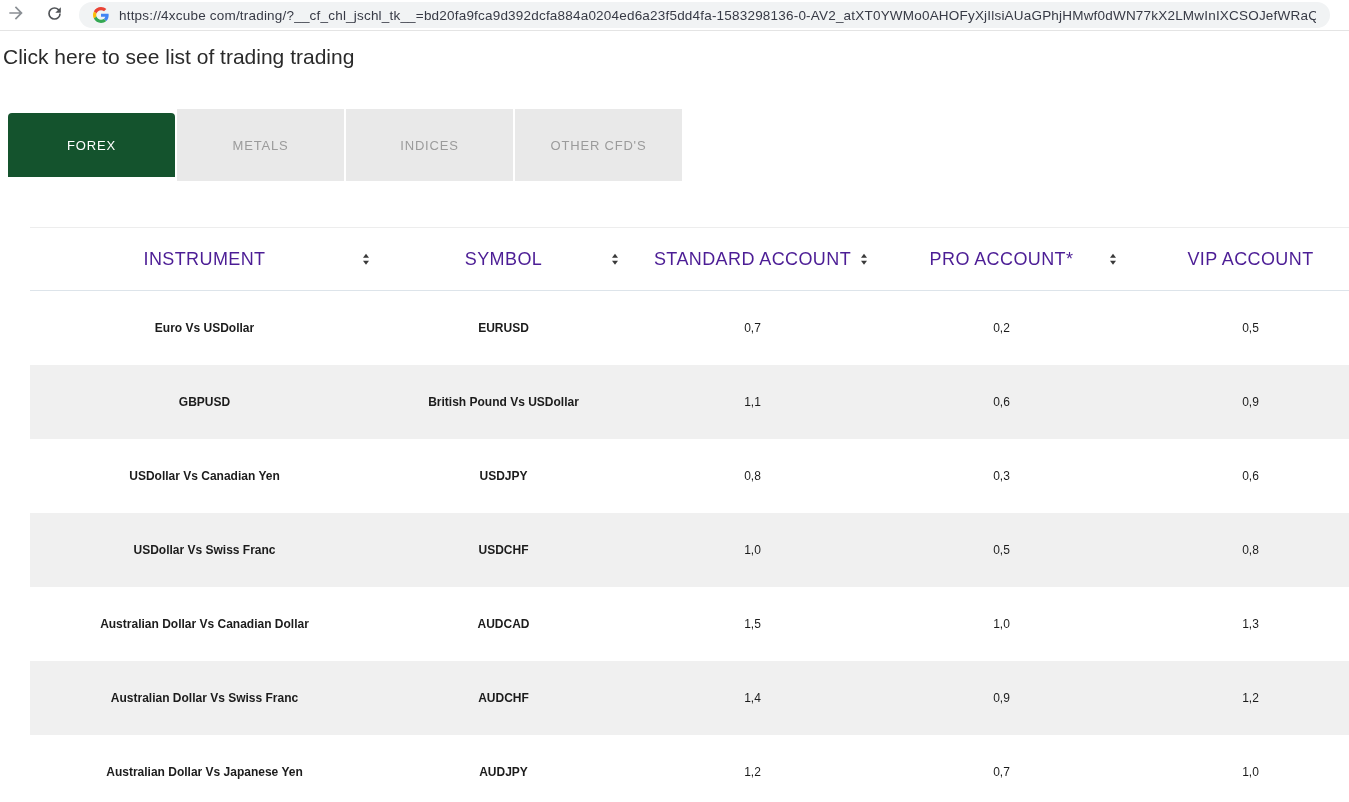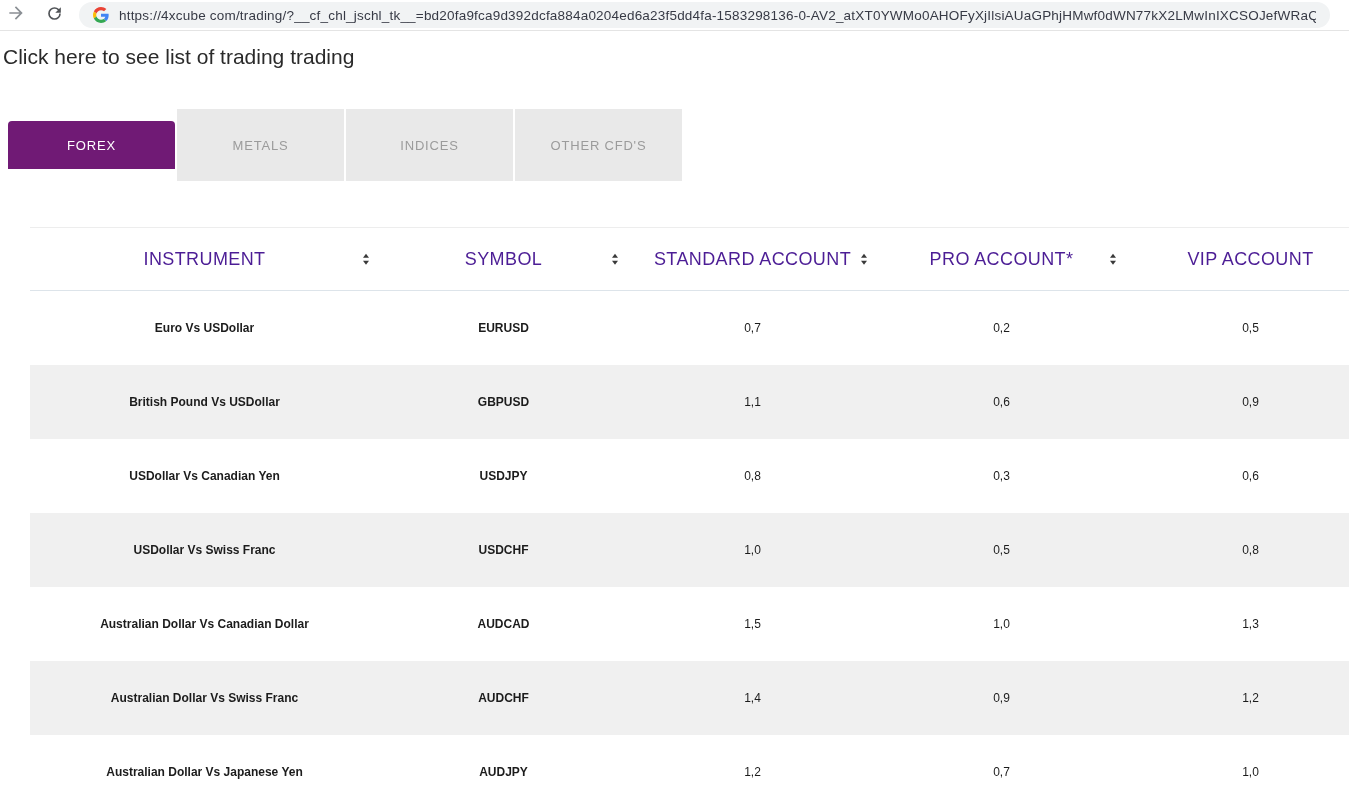--- a/index.html
+++ b/index.html
@@ -23,21 +23,21 @@
   
   .page-heading { margin:11px 0 0 3px; font-size:21px; line-height:30px;
                   color:#2a2a2a; font-weight:400; }
 
   
   .tabs { position:absolute; left:8px; top:113px; height:64px;
           display:flex; align-items:center; gap:2px; }
   .tab { width:167px; height:72px; background:#e9e9e9; color:#9b9b9b;
          display:flex; align-items:center; justify-content:center;
          font-size:13px; letter-spacing:.8px; cursor:pointer; }
-  .tab.active { height:48px; background:#701a75; color:#fff; border-radius:4px 4px 0 0; }
+  .tab.active { height:64px; background:#14532d; color:#fff; border-radius:4px 4px 0 0; }
 
   
   .trading-table { position:absolute; left:30px; top:227px; width:1345px; }
   .thead, .trow { display:grid; grid-template-columns:349px 249px 249px 249px 249px; }
   .thead { height:64px; border-top:1px solid #ededed; border-bottom:1px solid #dde4ea; }
   .th { position:relative; display:flex; align-items:center; justify-content:center;
         font-size:18px; color:#4c1d95; font-weight:500; letter-spacing:.4px; cursor:pointer; }
   .sort { position:absolute; right:10px; top:50%; transform:translateY(-50%);
           display:flex; flex-direction:column; align-items:center; }
   .sort i { display:block; width:0; height:0;
@@ -129,22 +129,22 @@
   </div>
   <div>
       <div class="trow">
         <div class="tcell c0">Euro Vs USDollar</div>
         <div class="tcell c1">EURUSD</div>
         <div class="tcell c2">0,7</div>
         <div class="tcell c3">0,2</div>
         <div class="tcell c4">0,5</div>
       </div>
       <div class="trow alt">
+        <div class="tcell c1">GBPUSD</div>
         <div class="tcell c0">British Pound Vs USDollar</div>
-        <div class="tcell c1">GBPUSD</div>
         <div class="tcell c2">1,1</div>
         <div class="tcell c3">0,6</div>
         <div class="tcell c4">0,9</div>
       </div>
       <div class="trow">
         <div class="tcell c0">USDollar Vs Canadian Yen</div>
         <div class="tcell c1">USDJPY</div>
         <div class="tcell c2">0,8</div>
         <div class="tcell c3">0,3</div>
         <div class="tcell c4">0,6</div>

